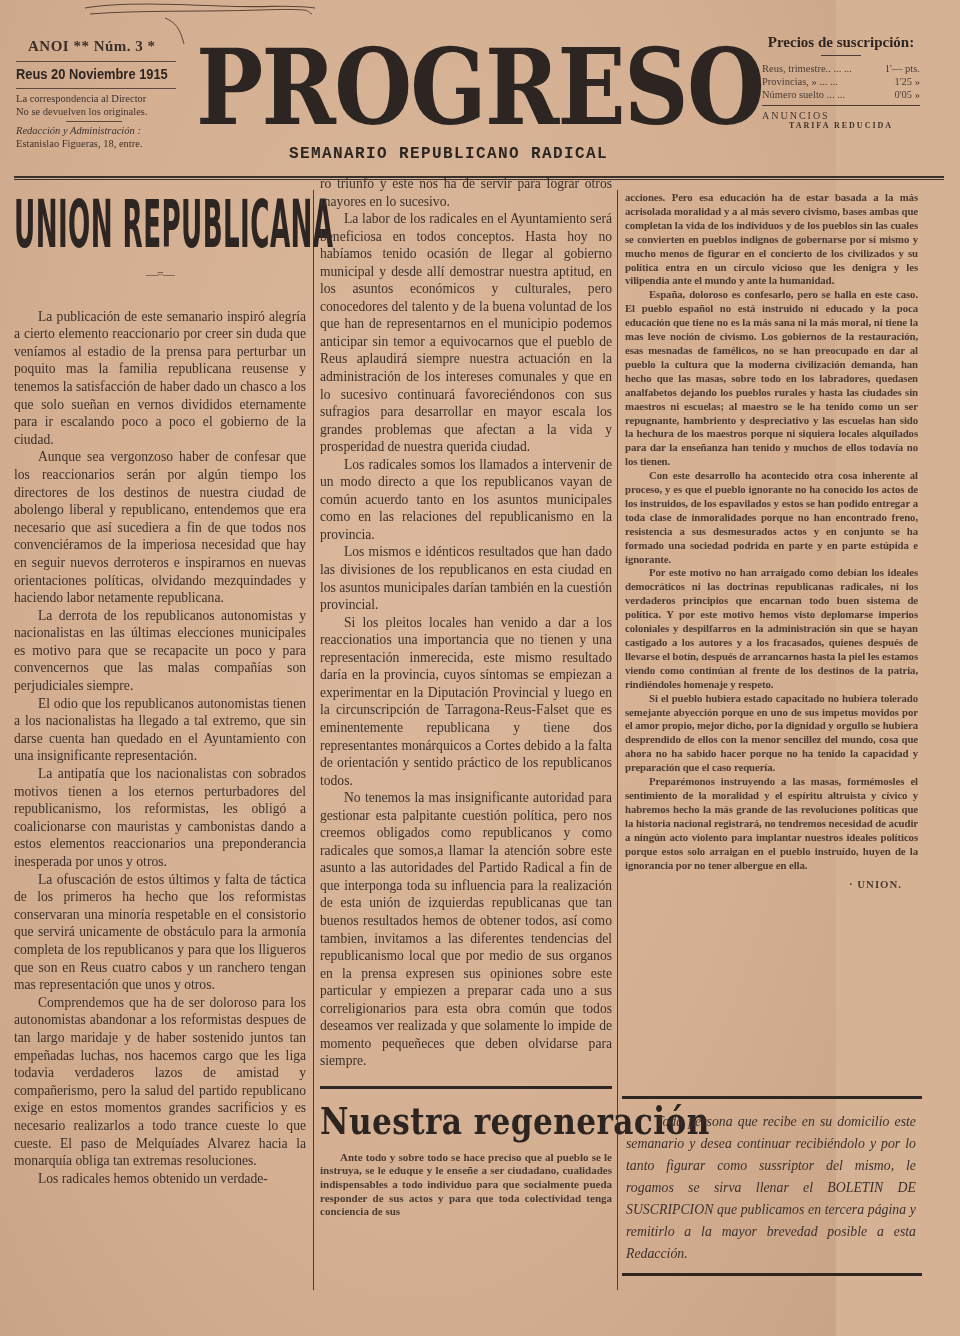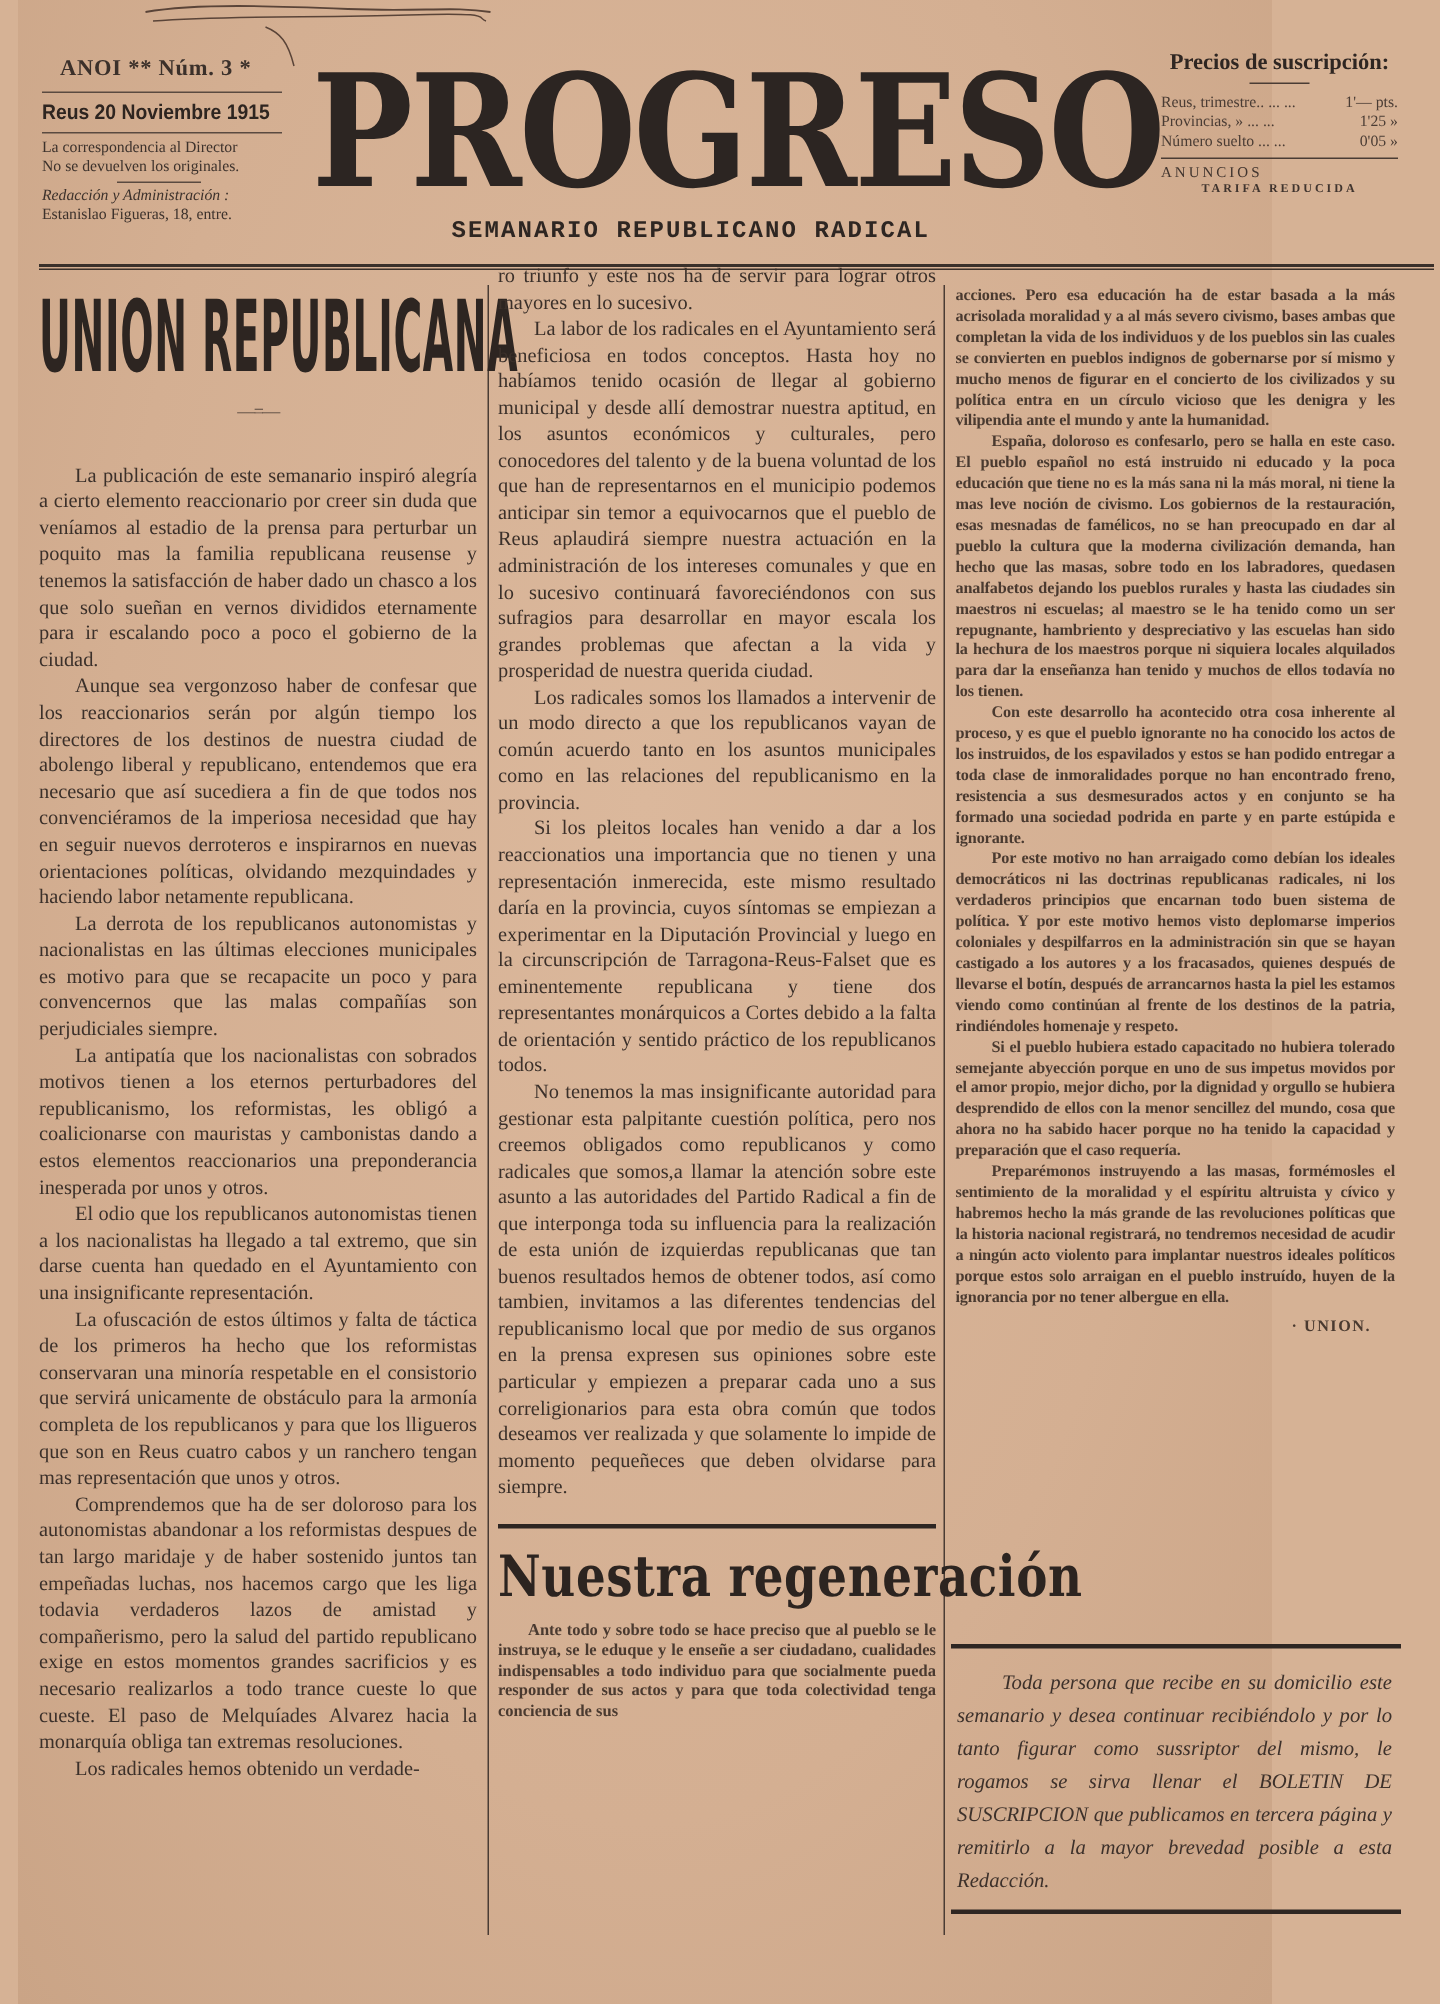--- a/index.html
+++ b/index.html
@@ -4,21 +4,21 @@
 <style>
   * { box-sizing: border-box; margin: 0; padding: 0; }
   html, body { width: 960px; height: 1336px; background: #d7b396; overflow: hidden; }
   body {
     position: relative;
     font-family: "Liberation Serif", "DejaVu Serif", serif;
     color: #3a2e28;
     background: #d6b295;
   }
   .page { position: absolute; left: 0; top: 0; width: 836px; height: 1336px;
-    background: radial-gradient(ellipse at 50% 40%, #dbb89c 0%, #d4af92 60%, #caa486 100%); margin-left: 12px; }
+    background: radial-gradient(ellipse at 50% 40%, #dbb89c 0%, #d4af92 60%, #caa486 100%); }
 
   
   .scrawl { position: absolute; left: 80px; top: 0; width: 240px; height: 50px; }
   .mast-left { position: absolute; left: 16px; top: 38px; width: 160px; }
   .mast-left .issue { font-size: 15px; letter-spacing: 0.5px; padding-left: 12px; font-weight: bold; color: #3b302a; }
   .mast-left .rule { border-top: 1px solid #5a4a40; margin: 6px 0 4px 0; }
   .mast-left .date { font-family: "Liberation Sans", "DejaVu Sans", sans-serif; font-weight: bold; font-size: 14px; transform: scaleX(0.92); transform-origin: left; white-space: nowrap; color: #2e2520; }
   .mast-left .small { font-size: 10.5px; line-height: 12.5px; white-space: nowrap; color: #3d322c; }
   .mast-left .short-rule { width: 56px; margin: 3px auto 3px 0; border-top: 1px solid #5a4a40; margin-left: 50px; }
   .mast-left .italic { font-style: italic; }
@@ -118,31 +118,32 @@
 
   <div class="vline" style="left:313px; top:190px; height:1100px;"></div>
   <div class="vline" style="left:617px; top:190px; height:1100px;"></div>
 
   <div class="col col1">
     <div class="headline">UNION REPUBLICANA</div>
     <div class="orn">—=—</div>
     <p>La publicación de este semanario inspiró alegría a cierto elemento reaccionario por creer sin duda que veníamos al estadio de la prensa para perturbar un poquito mas la familia republicana reusense y tenemos la satisfacción de haber dado un chasco a los que solo sueñan en vernos divididos eternamente para ir escalando poco a poco el gobierno de la ciudad.</p>
     <p>Aunque sea vergonzoso haber de confesar que los reaccionarios serán por algún tiempo los directores de los destinos de nuestra ciudad de abolengo liberal y republicano, entendemos que era necesario que así sucediera a fin de que todos nos convenciéramos de la imperiosa necesidad que hay en seguir nuevos derroteros e inspirarnos en nuevas orientaciones políticas, olvidando mezquindades y haciendo labor netamente republicana.</p>
     <p>La derrota de los republicanos autonomistas y nacionalistas en las últimas elecciones municipales es motivo para que se recapacite un poco y para convencernos que las malas compañías son perjudiciales siempre.</p>
+    <p>El odio que los republicanos autonomistas tienen a los nacionalistas ha llegado a tal extremo, que sin darse cuenta han quedado en el Ayuntamiento con una insignificante representación.</p>
     <p>La antipatía que los nacionalistas con sobrados motivos tienen a los eternos perturbadores del republicanismo, los reformistas, les obligó a coalicionarse con mauristas y cambonistas dando a estos elementos reaccionarios una preponderancia inesperada por unos y otros.</p>
-    <p>El odio que los republicanos autonomistas tienen a los nacionalistas ha llegado a tal extremo, que sin darse cuenta han quedado en el Ayuntamiento con una insignificante representación.</p>
     <p>La ofuscación de estos últimos y falta de táctica de los primeros ha hecho que los reformistas conservaran una minoría respetable en el consistorio que servirá unicamente de obstáculo para la armonía completa de los republicanos y para que los lligueros que son en Reus cuatro cabos y un ranchero tengan mas representación que unos y otros.</p>
     <p>Comprendemos que ha de ser doloroso para los autonomistas abandonar a los reformistas despues de tan largo maridaje y de haber sostenido juntos tan empeñadas luchas, nos hacemos cargo que les liga todavia verdaderos lazos de amistad y compañerismo, pero la salud del partido republicano exige en estos momentos grandes sacrificios y es necesario realizarlos a todo trance cueste lo que cueste. El paso de Melquíades Alvarez hacia la monarquía obliga tan extremas resoluciones.</p>
     <p>Los radicales hemos obtenido un verdade-</p>
   </div>
 
   <div class="col col2">
     <p class="noindent">ro triunfo y este nos ha de servir para lograr otros mayores en lo sucesivo.</p>
     <p>La labor de los radicales en el Ayuntamiento será beneficiosa en todos conceptos. Hasta hoy no habíamos tenido ocasión de llegar al gobierno municipal y desde allí demostrar nuestra aptitud, en los asuntos económicos y culturales, pero conocedores del talento y de la buena voluntad de los que han de representarnos en el municipio podemos anticipar sin temor a equivocarnos que el pueblo de Reus aplaudirá siempre nuestra actuación en la administración de los intereses comunales y que en lo sucesivo continuará favoreciéndonos con sus sufragios para desarrollar en mayor escala los grandes problemas que afectan a la vida y prosperidad de nuestra querida ciudad.</p>
     <p>Los radicales somos los llamados a intervenir de un modo directo a que los republicanos vayan de común acuerdo tanto en los asuntos municipales como en las relaciones del republicanismo en la provincia.</p>
+    <p>Los mismos e idénticos resultados que han dado las divisiones de los republicanos en esta ciudad en los asuntos municipales darían también en la cuestión provincial.</p>
     <p>Si los pleitos locales han venido a dar a los reaccionatios una importancia que no tienen y una representación inmerecida, este mismo resultado daría en la provincia, cuyos síntomas se empiezan a experimentar en la Diputación Provincial y luego en la circunscripción de Tarragona-Reus-Falset que es eminentemente republicana y tiene dos representantes monárquicos a Cortes debido a la falta de orientación y sentido práctico de los republicanos todos.</p>
     <p>No tenemos la mas insignificante autoridad para gestionar esta palpitante cuestión política, pero nos creemos obligados como republicanos y como radicales que somos,a llamar la atención sobre este asunto a las autoridades del Partido Radical a fin de que interponga toda su influencia para la realización de esta unión de izquierdas republicanas que tan buenos resultados hemos de obtener todos, así como tambien, invitamos a las diferentes tendencias del republicanismo local que por medio de sus organos en la prensa expresen sus opiniones sobre este particular y empiezen a preparar cada uno a sus correligionarios para esta obra común que todos deseamos ver realizada y que solamente lo impide de momento pequeñeces que deben olvidarse para siempre.</p>
 
     <div class="rule-thick" style="margin-top:16px;"></div>
     <div class="headline2">Nuestra regeneración</div>
     <div class="small-body">
       <p>Ante todo y sobre todo se hace preciso que al pueblo se le instruya, se le eduque y le enseñe a ser ciudadano, cualidades indispensables a todo individuo para que socialmente pueda responder de sus actos y para que toda colectividad tenga conciencia de sus</p>
     </div>
   </div>
 

